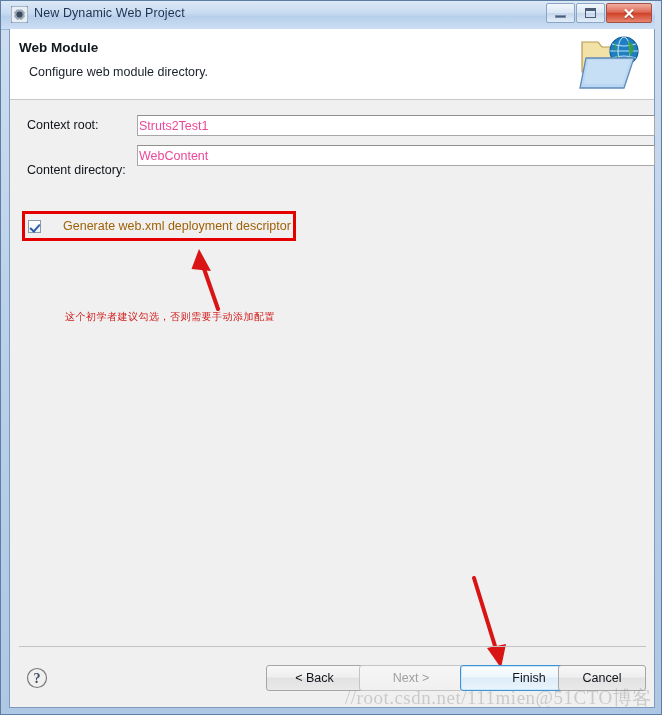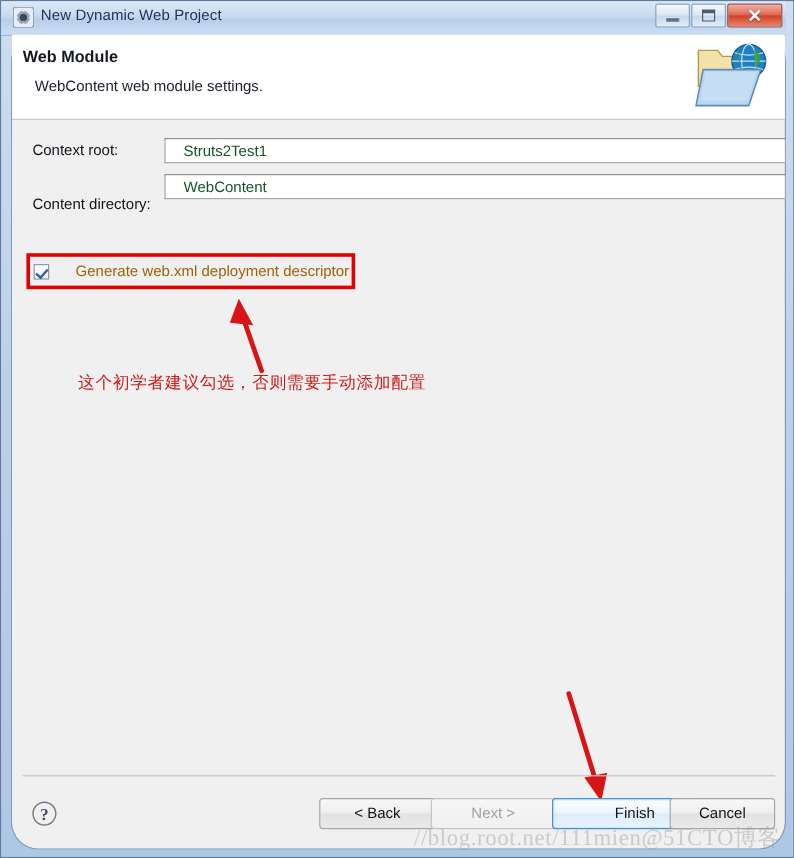--- a/index.html
+++ b/index.html
@@ -98,21 +98,20 @@
   .client {
     position: absolute;
     left: 8px; top: 28px;
     width: 646px;
     height: 679px;
     box-sizing: border-box;
     background: #f0f0f0;
     border-left: 1px solid #7b9cc0;
     border-right: 1px solid #7b9cc0;
     border-bottom: 1px solid #7b9cc0;
-    border-radius: 23px;
   }
 
   
   .dlg-header {
     position: absolute;
     left: 0; top: 0;
     width: 644px;
     height: 70px;
     background: #ffffff;
     border-bottom: 1px solid #c8c8c8;
@@ -151,22 +150,22 @@
   .form-input {
     position: absolute;
     left: 127px;
     width: 518px;
     height: 21px;
     box-sizing: border-box;
     background: #ffffff;
     border: 1px solid #a7a7a7;
     border-top-color: #8f8f8f;
     font-size: 12.5px;
-    color: #14532d;
-    padding: 0 15px;
+    color: #ec4899;
+    padding: 0 1px;
     line-height: 19px;
     font-family: "Liberation Sans", sans-serif;
     outline: none;
   }
 
   
   .chk-row {
     position: absolute;
     left: 18px; top: 187px;
     display: flex;
@@ -204,21 +203,21 @@
     width: 274px; height: 30px;
     box-sizing: border-box;
     border: 3px solid #e50000;
     pointer-events: none;
   }
 
   
   .anno-text {
     position: absolute;
     left: 55px; top: 281px;
-    font-size: 14px;
+    font-size: 10px;
     color: #d01a1a;
     font-family: "DejaVu Sans", sans-serif;
     white-space: nowrap;
     letter-spacing: 0.5px;
   }
 
   
   .arrow-svg {
     position: absolute;
     pointer-events: none;
@@ -313,21 +312,21 @@
       <div class="win-btn close">
         <span class="glyph-close">✕</span>
       </div>
     </div>
   </div>
 
   <div class="client">
 
     <div class="dlg-header">
       <div class="hdr-title">Web Module</div>
-      <div class="hdr-sub">WebContent web module settings.</div>
+      <div class="hdr-sub">Configure web module directory.</div>
       <svg class="hdr-icon" viewBox="0 0 66 62">
 
         <path d="M4 16 L4 10 L20 10 L24 15 L46 15 L46 40 L4 40 Z" fill="#f3e2a8" stroke="#b89a4e" stroke-width="1.2"></path>
 
         <circle cx="46" cy="19" r="14" fill="#1f7fc4" stroke="#0d5b95" stroke-width="1.2"></circle>
         <ellipse cx="46" cy="19" rx="6" ry="14" fill="none" stroke="#bfe4f5" stroke-width="1"></ellipse>
         <line x1="32" y1="19" x2="60" y2="19" stroke="#bfe4f5" stroke-width="1"></line>
         <path d="M34 12 Q46 16 58 12" fill="none" stroke="#bfe4f5" stroke-width="1"></path>
         <path d="M34 26 Q46 22 58 26" fill="none" stroke="#bfe4f5" stroke-width="1"></path>
         <path d="M36 10 Q40 14 38 22 Q43 26 40 31" fill="#3aa03a" opacity=".85"></path>
@@ -374,15 +373,15 @@
       <text x="11" y="16" text-anchor="middle" font-family="Liberation Serif, serif" font-size="14" font-weight="bold" fill="#3b4a5e">?</text>
     </svg>
 
     <button class="btn btn-back">&lt; Back</button>
     <button class="btn btn-next disabled" disabled="">Next &gt;</button>
     <button class="btn btn-finish default">Finish</button>
     <button class="btn btn-cancel">Cancel</button>
 
   </div>
 
-  <div class="watermark">//blog.root.net/111mien@51CTO博客</div>
+  <div class="watermark">//root.csdn.net/111mien@51CTO博客</div>
 
 </div>
 
 </body></html>

